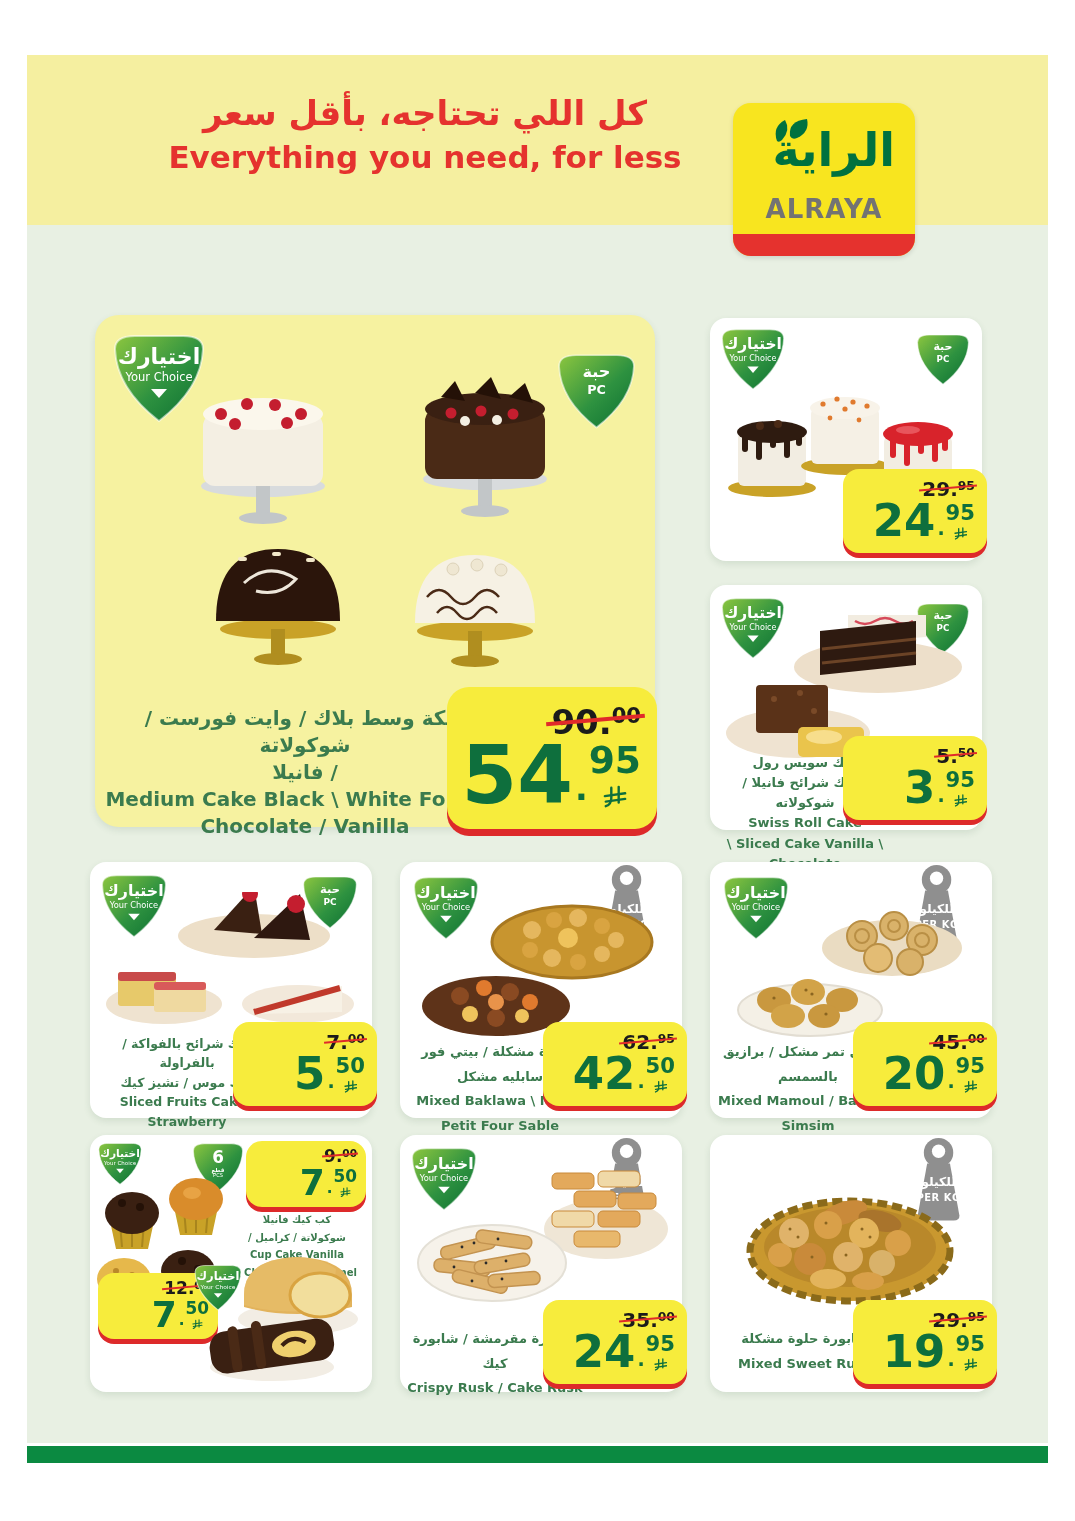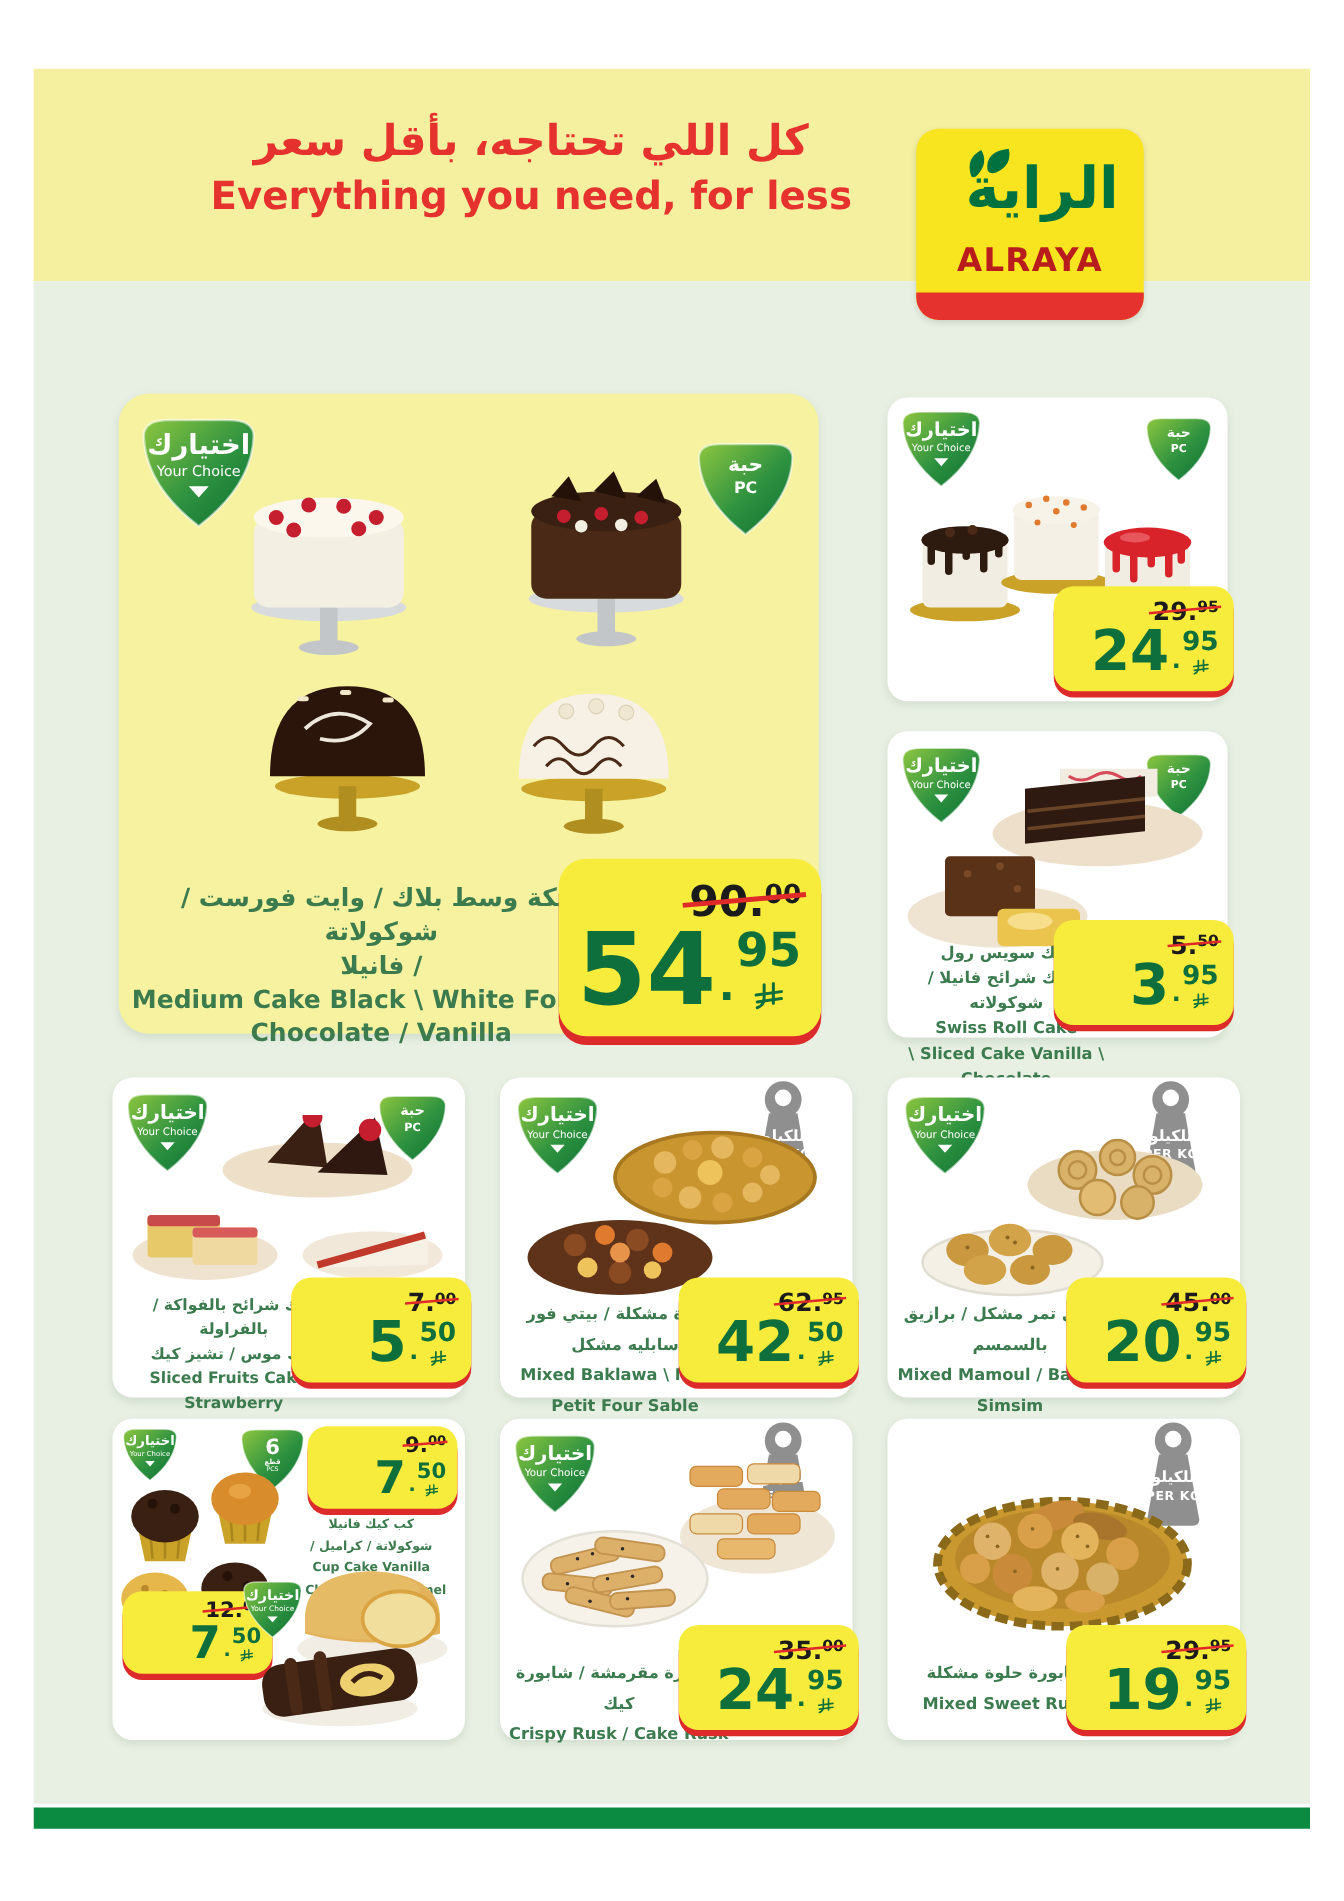--- a/index.html
+++ b/index.html
@@ -11,21 +11,21 @@
   .footer-bar{position:absolute;left:27px;top:1446px;width:1021px;height:17px;background:#0B8A41;}
   
   .tagline{position:absolute;left:130px;top:90px;width:590px;text-align:center;color:#E5322E;font-weight:bold;}
   .tagline .ar{display:block;font-size:34px;line-height:46px;direction:rtl;}
   .tagline .en{display:block;font-size:31px;line-height:42px;}
   .logo{position:absolute;left:733px;top:103px;width:182px;height:153px;background:#F8E51F;border-radius:18px;
         box-shadow:0 2px 5px rgba(0,0,0,.12);}
   .logo .leaf{position:absolute;left:36px;top:14px;width:42px;height:32px;}
   .logo .name-ar{position:absolute;right:20px;top:24px;font-size:46px;font-weight:bold;color:#00713F;direction:rtl;line-height:1;}
   .logo .name-en{position:absolute;left:0;right:0;bottom:32px;text-align:center;font-size:26px;font-weight:bold;
-                 color:#b91c1c;letter-spacing:1px;}
+                 color:#737373;letter-spacing:1px;}
   .logo .redbar{position:absolute;left:0;right:0;bottom:0;height:22px;background:#E5322E;border-radius:0 0 18px 18px;}
   
   .card{position:absolute;background:#ffffff;border-radius:16px;box-shadow:0 3px 7px rgba(50,90,55,.12);}
   .card.big{background:#F6F2A0;border-radius:24px;}
   .art{position:absolute;}
   .art svg{width:100%;height:100%;display:block;}
   
   .badge{position:absolute;width:100px;height:95px;transform-origin:top left;}
   .badge>svg{position:absolute;inset:0;width:100%;height:100%;}
   .badge .bwrap{position:absolute;inset:0;display:flex;flex-direction:column;align-items:center;

